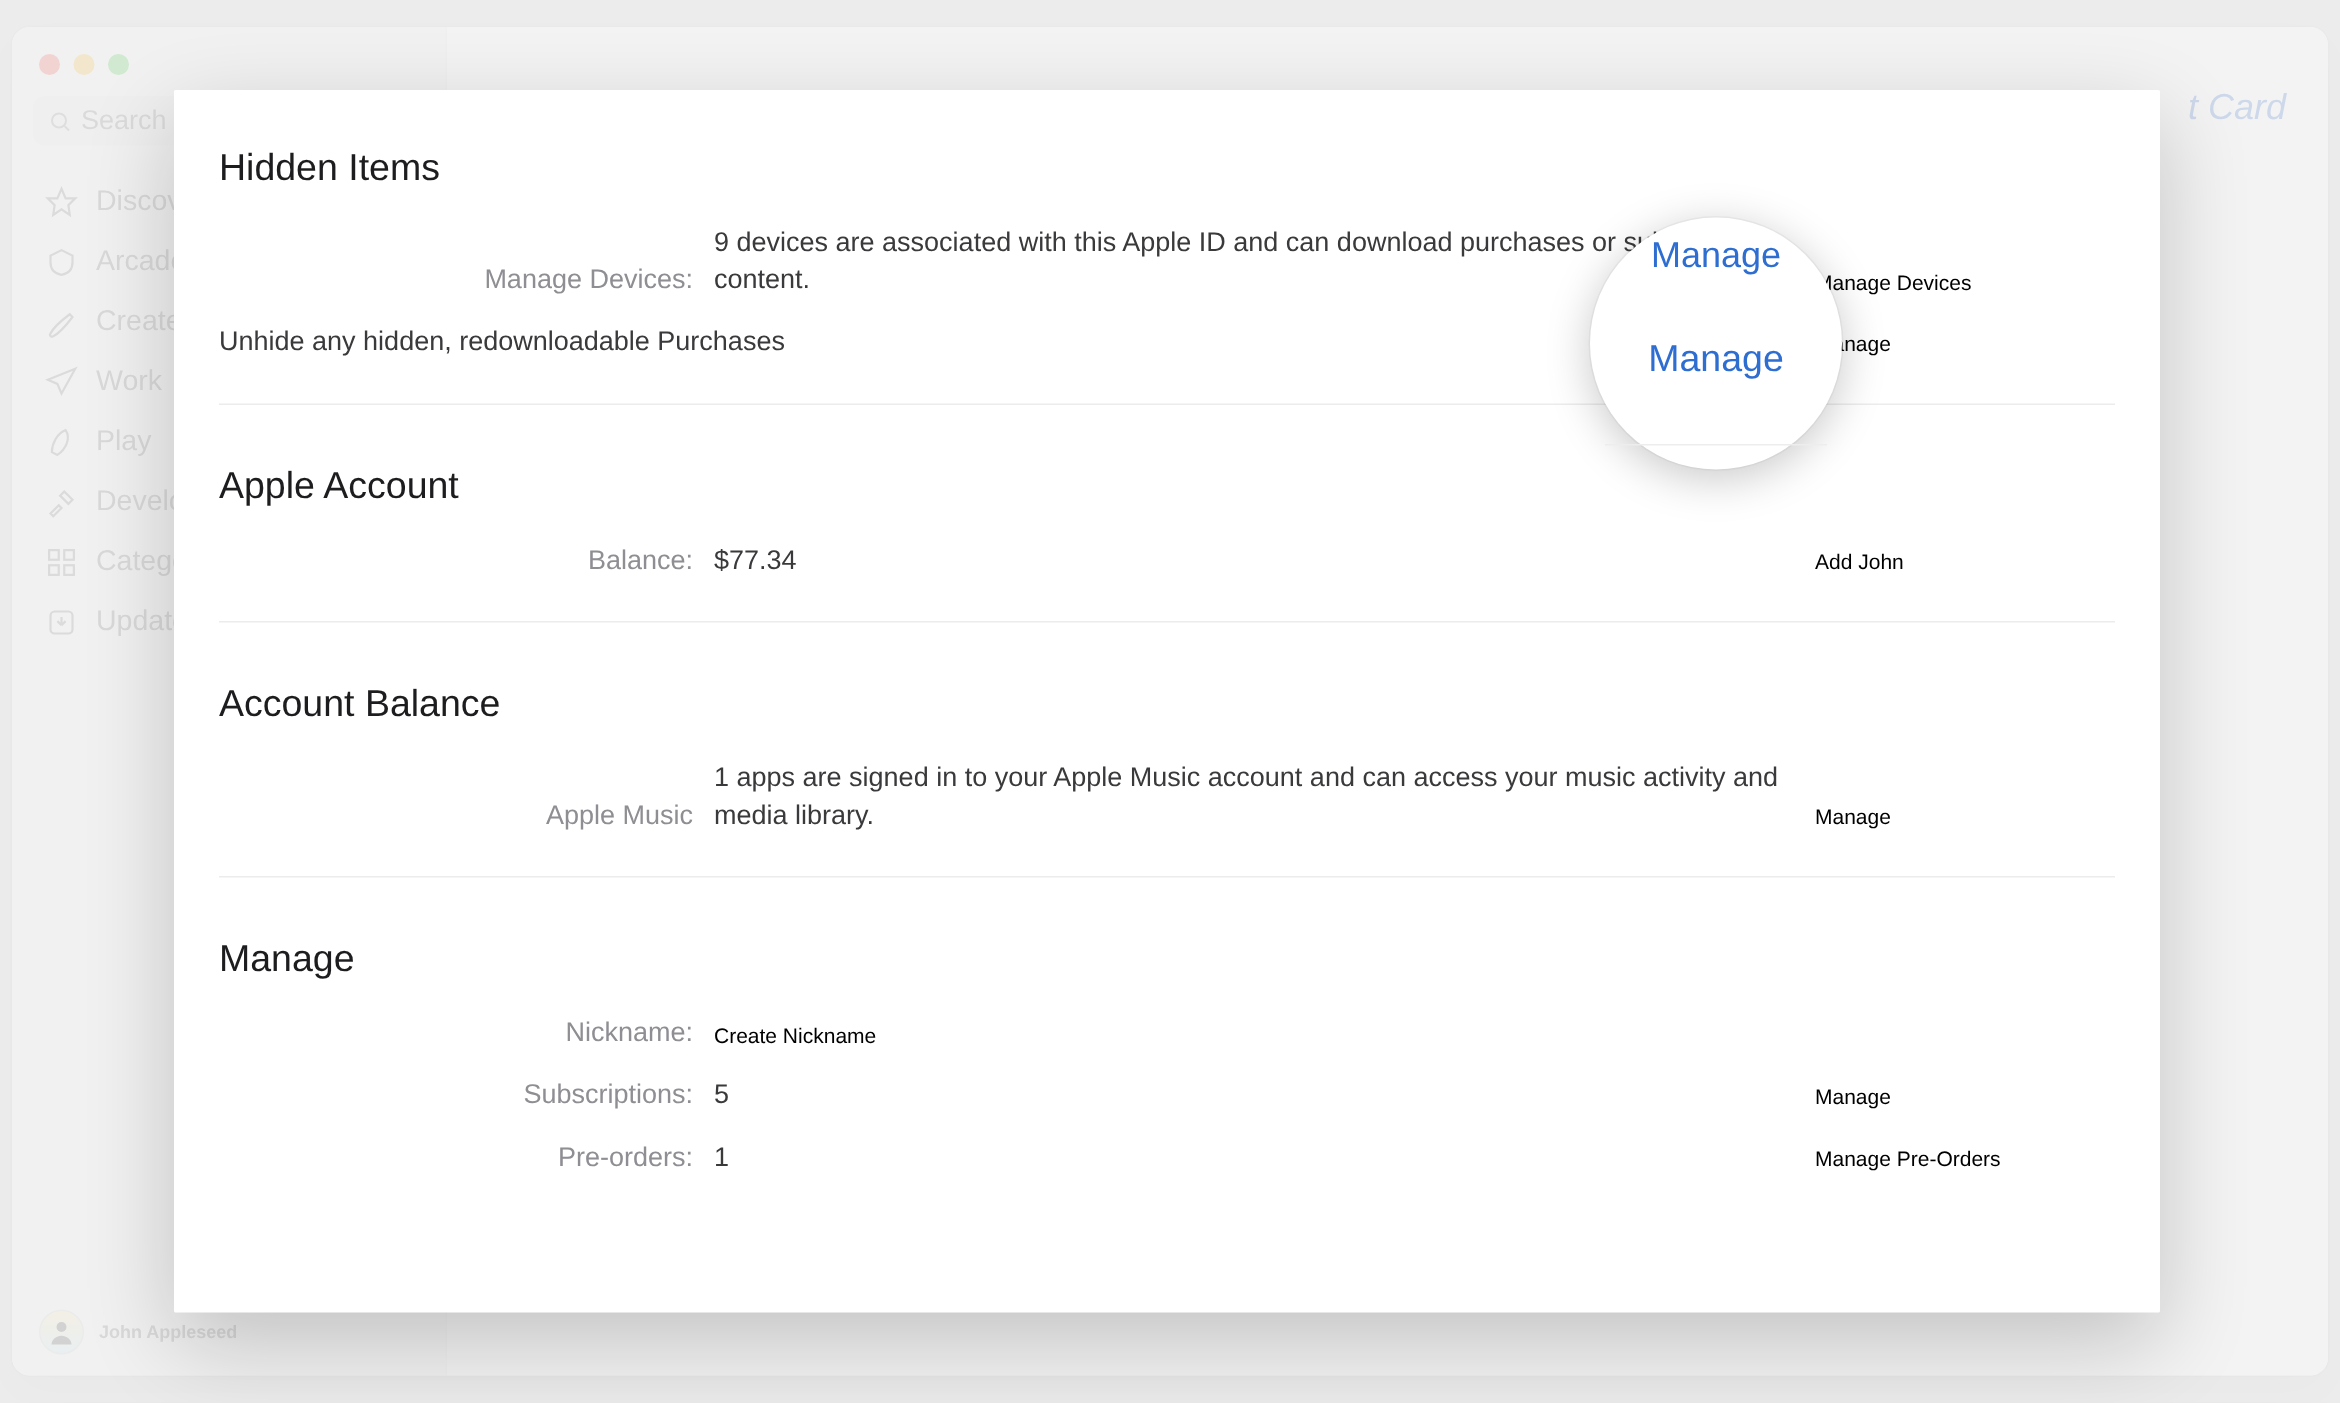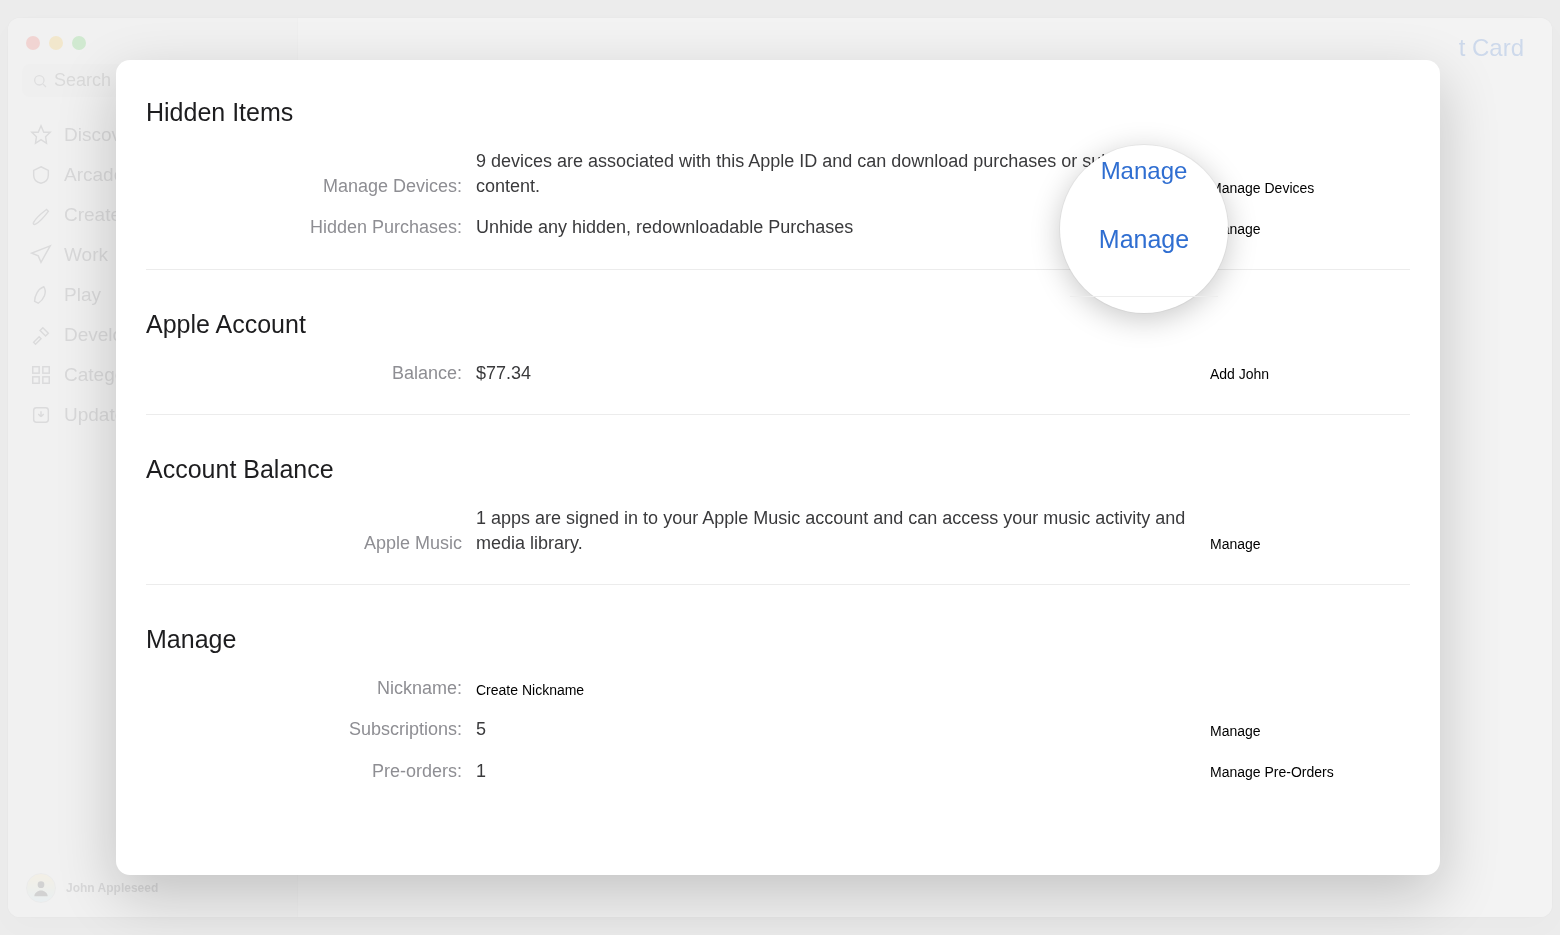--- a/index.html
+++ b/index.html
@@ -87,41 +87,42 @@
     display:flex; align-items:center; justify-content:center;
     border: 1px solid #d0d0d0;
   }
   .avatar svg { width:20px; height:20px; }
 
   .content {
     flex:1; position:relative;
     background:#fff;
   }
   .topright {
-    position:absolute; top: 16px; right: 28px;
+    position:absolute; top: 40px; right: 28px;
     color:#2f6ed1;
     font-size: 24px;
+    font-style: italic;
   }
 
   
   .dim {
     position:absolute; inset:0;
     background: rgba(240,240,240,0.82);
     z-index: 5;
   }
 
   
   .modal {
     position:absolute;
     z-index: 10;
     left: 116px; right: 120px;
     top: 60px;
     bottom: 60px;
     background:#fff;
-    border-radius: 14px;
+    border-radius: 1px;
     box-shadow: 0 20px 60px rgba(0,0,0,0.2);
     overflow: hidden;
     padding: 38px 30px 0 30px;
   }
 
   .section {
     padding: 0 0 28px 0;
     border-bottom: 1px solid #ececec;
     margin-bottom: 40px;
   }
@@ -291,21 +292,20 @@
 <div class="modal">
 
   <section class="section">
     <h2>Hidden Items</h2>
     <div class="row">
       <div class="row-label">Manage Devices:</div>
       <div class="row-value">9 devices are associated with this Apple ID and can download purchases or subscription content.</div>
       <div class="row-action"><a>Manage Devices</a></div>
     </div>
     <div class="row">
-      <div class="row-label">Hidden Purchases:</div>
       <div class="row-value">Unhide any hidden, redownloadable Purchases</div>
       <div class="row-action"><a>Manage</a></div>
     </div>
   </section>
 
   <section class="section">
     <h2>Apple Account</h2>
     <div class="row">
       <div class="row-label">Balance:</div>
       <div class="row-value">$77.34</div>

